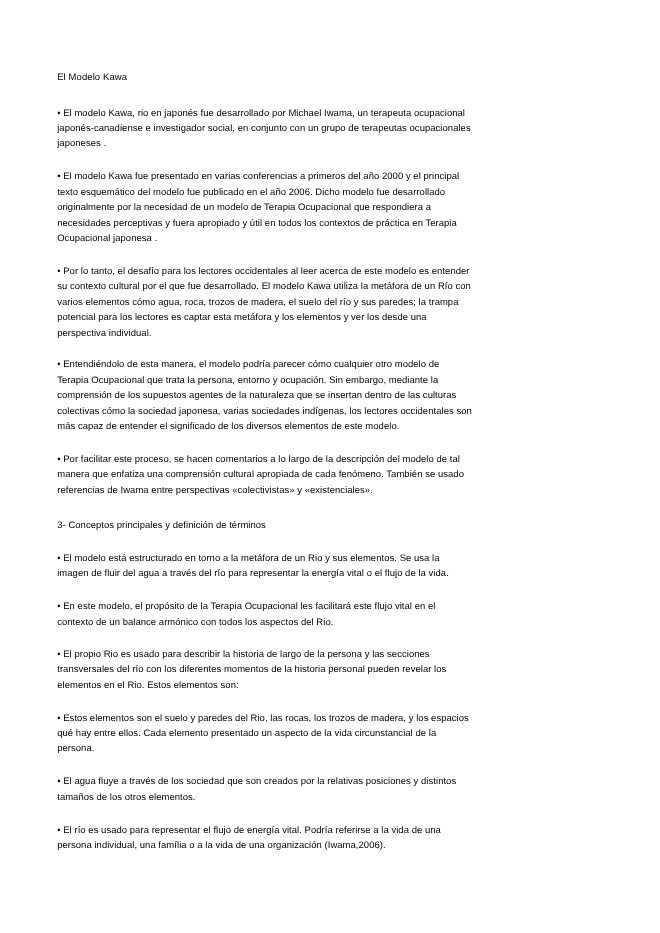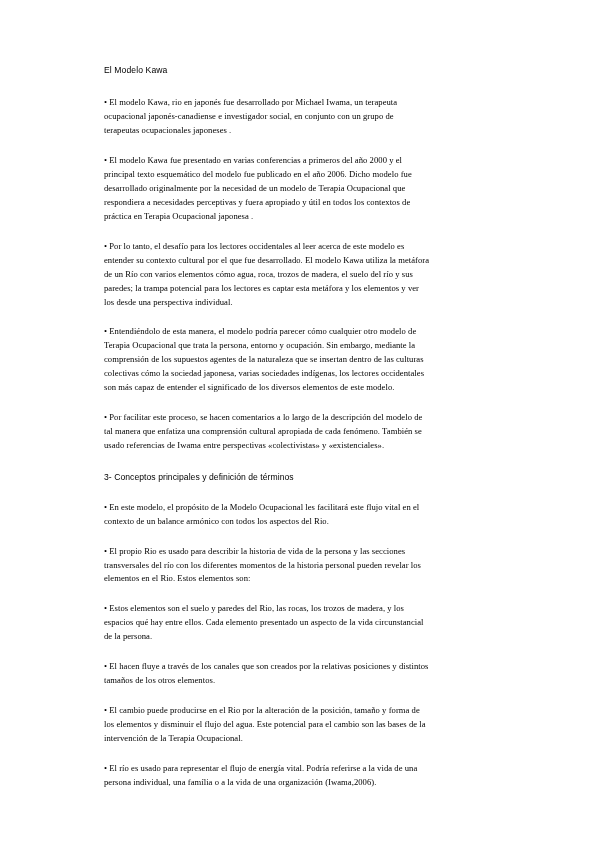--- a/index.html
+++ b/index.html
@@ -11,36 +11,35 @@
     width: 600px;
     height: 848px;
     font-family: "Liberation Sans", sans-serif;
     color: #000000;
     overflow: hidden;
   }
   .page {
     box-sizing: border-box;
     width: 492px;
     height: 848px;
-    padding: 64px 62px 0 104px;
+    padding: 64px 62px 0 52px;
     background: #ffffff;
   }
   .doc-title {
     font-size: 8.6px;
     line-height: 1.45;
     margin: 0 0 20px 0;
     letter-spacing: 0.1px;
   }
   .para {
     font-size: 8.6px;
     line-height: 1.62;
     margin: 0;
     text-align: left;
     letter-spacing: 0.05px;
-    font-family: Liberation Serif, serif;
   }
   .para.bullet {
     text-indent: 0;
   }
   .section-heading {
     font-size: 8.6px;
     line-height: 1.62;
     margin: 18px 0 16px 0;
     letter-spacing: 0.05px;
   }
@@ -59,20 +58,20 @@
   <div class="doc-title">El Modelo Kawa</div>
 
   <p class="para bullet">• El modelo Kawa, rio en japonés fue desarrollado por Michael Iwama, un terapeuta ocupacional japonés-canadiense e investigador social, en conjunto con un grupo de terapeutas ocupacionales japoneses .</p>
   <p class="para bullet"> • El modelo Kawa fue presentado en varias conferencias a primeros del año 2000 y el principal texto esquemático del modelo fue publicado en el año 2006. Dicho modelo fue desarrollado originalmente por la necesidad de un modelo de Terapia Ocupacional que respondiera a necesidades perceptivas y fuera apropiado y útil en todos los contextos de práctica en Terapia Ocupacional japonesa .</p>
   <p class="para bullet"> • Por lo tanto, el desafío para los lectores occidentales al leer acerca de este modelo es entender su contexto cultural por el que fue desarrollado. El modelo Kawa utiliza la metáfora de un Río con varios elementos cómo agua, roca, trozos de madera, el suelo del río y sus paredes; la trampa potencial para los lectores es captar esta metáfora y los elementos y ver los desde una perspectiva individual.</p>
   <p class="para bullet">• Entendiéndolo de esta manera, el modelo podría parecer cómo cualquier otro modelo de Terapia Ocupacional que trata la persona, entorno y ocupación. Sin embargo, mediante la comprensión de los supuestos agentes de la naturaleza que se insertan dentro de las culturas colectivas cómo la sociedad japonesa, varias sociedades indígenas, los lectores occidentales son más capaz de entender el significado de los diversos elementos de este modelo.</p>
   <p class="para bullet"> • Por facilitar este proceso, se hacen comentarios a lo largo de la descripción del modelo de tal manera que enfatiza una comprensión cultural apropiada de cada fenómeno. También se usado referencias de Iwama entre perspectivas «colectivistas» y «existenciales».</p>
 
   <div class="section-heading">3- Conceptos principales y definición de términos</div>
 
-  <p class="para bullet spaced">• En este modelo, el propósito de la Modelo Ocupacional les facilitará este flujo vital en el contexto de un balance armónico con todos los aspectos del Rio.</p>
-  <p class="para bullet spaced">• El propio Rio es usado para describir la historia de vida de la persona y las secciones transversales del río con los diferentes momentos de la historia personal pueden revelar los elementos en el Rio. Estos elementos son:</p>
+  <p class="para bullet">• El modelo está estructurado en torno a la metáfora de un Rio y sus elementos. Se usa la imagen de fluir del agua a través del río para representar la energía vital o el flujo de la vida.</p>
+  <p class="para bullet spaced">• En este modelo, el propósito de la Terapia Ocupacional les facilitará este flujo vital en el contexto de un balance armónico con todos los aspectos del Rio.</p>
+  <p class="para bullet spaced">• El propio Rio es usado para describir la historia de largo de la persona y las secciones transversales del río con los diferentes momentos de la historia personal pueden revelar los elementos en el Rio. Estos elementos son:</p>
   <p class="para bullet spaced">• Estos elementos son el suelo y paredes del Rio, las rocas, los trozos de madera, y los espacios qué hay entre ellos. Cada elemento presentado un aspecto de la vida circunstancial de la persona.</p>
-  <p class="para bullet spaced">• El hacen fluye a través de los canales que son creados por la relativas posiciones y distintos tamaños de los otros elementos.</p>
-  <p class="para bullet spaced">• El cambio puede producirse en el Rio por la alteración de la posición, tamaño y forma de los elementos y disminuir el flujo del agua. Este potencial para el cambio son las bases de la intervención de la Terapia Ocupacional.</p>
+  <p class="para bullet spaced">• El agua fluye a través de los sociedad que son creados por la relativas posiciones y distintos tamaños de los otros elementos.</p>
   <p class="para bullet spaced">• El río es usado para representar el flujo de energía vital. Podría referirse a la vida de una persona individual, una família o a la vida de una organización (Iwama,2006).</p>
 
 </div>
 
 </body></html>

